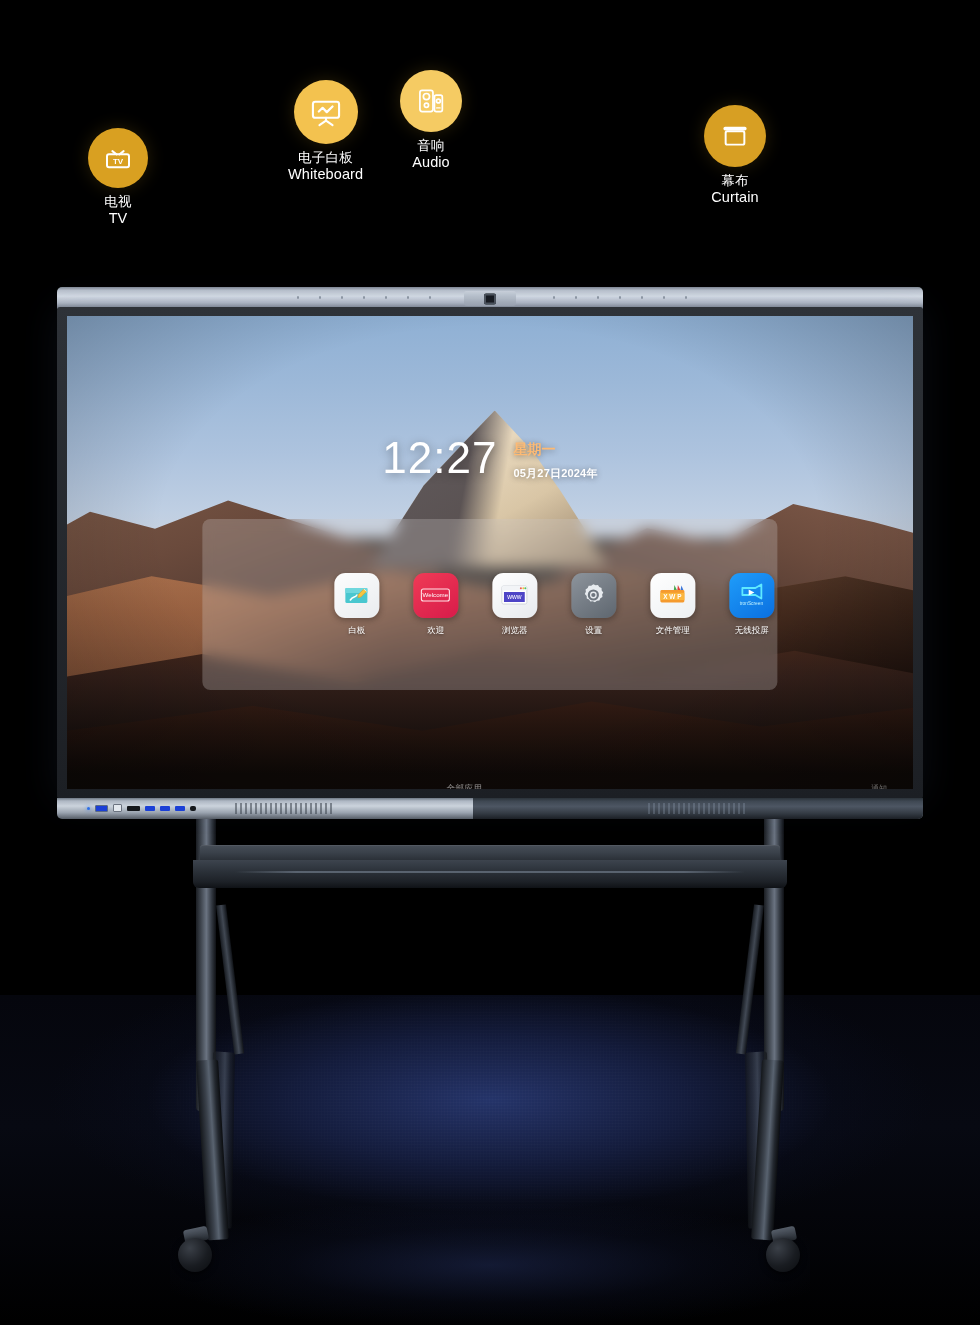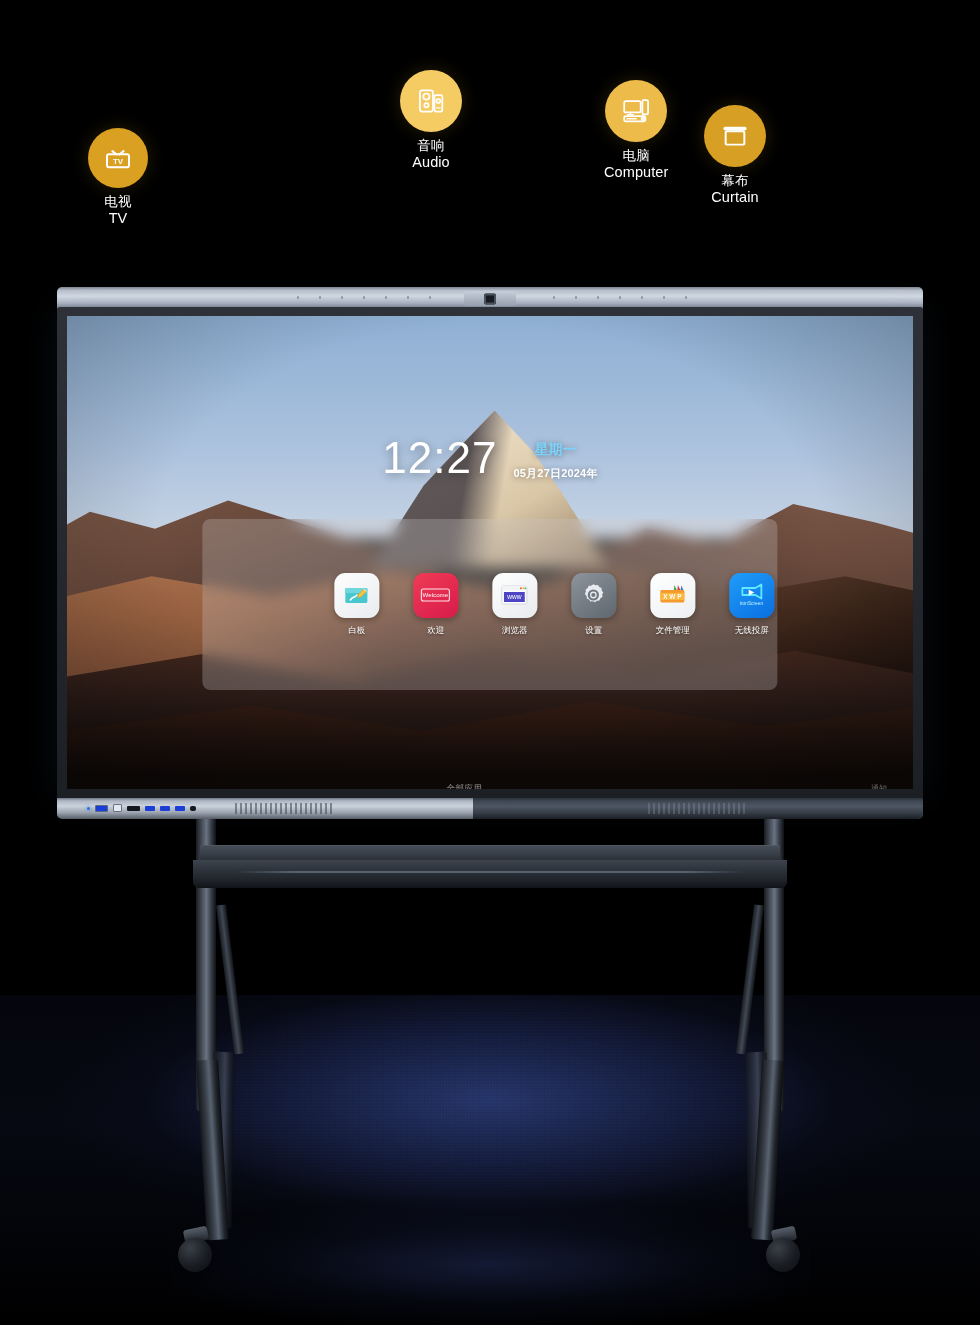--- a/index.html
+++ b/index.html
@@ -124,21 +124,21 @@
   }
   .wp .vign{ position:absolute; inset:0; background:radial-gradient(ellipse at 50% 45%, rgba(0,0,0,0) 55%, rgba(0,0,0,.28) 100%); }
 
   
   .clock-row{ position:absolute; left:50%; top:25.5%; transform:translateX(-50%); display:flex; align-items:flex-start; gap:16px; }
   .clock-time{
     color:#fff; font-size:44px; font-weight:300; letter-spacing:1px; line-height:.95;
     text-shadow:0 2px 10px rgba(0,0,0,.35);
   }
   .clock-right{ padding-top:4px; text-shadow:0 1px 6px rgba(0,0,0,.45); }
-  .clock-week{ color:#7dd3fc; font-size:14px; font-weight:600; margin-bottom:7px;text-align:center; }
+  .clock-week{ color:#fdba74; font-size:14px; font-weight:600; margin-bottom:7px; }
   .clock-date{ color:#fff; font-size:11px; font-weight:700; letter-spacing:.2px;text-align:right; }
 
   
   .dock{
     position:absolute; left:50%; top:43%; transform:translateX(-50%);
     width:68%; height:36%;
     background:rgba(210,205,205,.28);
     border-radius:8px;
     backdrop-filter:blur(7px); -webkit-backdrop-filter:blur(7px);
     display:flex; align-items:center; justify-content:flex-end; gap:27px;
@@ -275,55 +275,52 @@
           <text x="12" y="16.6" font-size="6.4" fill="#fff" stroke="none" text-anchor="middle" font-family="Liberation Sans, sans-serif" font-weight="bold">TV</text>
         </svg>
       </div>
       <div class="lbl">
         <span class="cn">电视</span>
         <span class="en">TV</span>
       </div>
     </div>
 
 
+    <div class="ic" style="left:288px; top:80px;">
+      <div class="bubble" style="width:64px;height:64px;background:#f3c24f;">
+        <svg width="34" height="34" viewBox="0 0 26 26" fill="none" stroke="#fff" stroke-width="1.6" stroke-linecap="round" stroke-linejoin="round">
+          <rect x="3" y="5.2" width="20" height="12.2" rx="1.8"></rect>
+          <path d="M7.5 12.6 L10.4 9.8 L13.6 13.1 L18 8.8" stroke-width="1.7"></path>
+          <path d="M13 17.4v2.2M13 19.6 L8 23M13 19.6 L18 23"></path>
+        </svg>
+      </div>
+      <div class="lbl">
+        <span class="cn">电子白板</span>
+        <span class="en">Whiteboard</span>
+      </div>
+    </div>
 
     <div class="ic" style="left:400px; top:70px;">
       <div class="bubble" style="width:62px;height:62px;background:#f5cb63;">
         <svg width="32" height="32" viewBox="0 0 26 26" fill="none" stroke="#fff" stroke-width="1.4" stroke-linecap="round">
           <rect x="4" y="4.4" width="10.6" height="17.2" rx="1.8"></rect>
           <circle cx="9.3" cy="9.4" r="2.5"></circle>
             <circle cx="9.3" cy="16.4" r="1.7"></circle>
           <rect x="15.8" y="8.2" width="6.4" height="13.4" rx="1.5"></rect>
           <circle cx="19" cy="13" r="1.6"></circle>
           <path d="M17.6 18.6h2.8" stroke-width="1.1"></path>
         </svg>
       </div>
       <div class="lbl">
         <span class="cn">音响</span>
         <span class="en">Audio</span>
       </div>
     </div>
 
 
-    <div class="ic" style="left:604px; top:80px;">
-      <div class="bubble" style="width:62px;height:62px;background:#edbb4a;">
-        <svg width="32" height="32" viewBox="0 0 26 26" fill="none" stroke="#fff" stroke-width="1.4" stroke-linecap="round">
-          <rect x="3.4" y="5" width="13.4" height="9.2" rx="1.4"></rect>
-          <path d="M8.4 14.2v1.8M6.2 16h4.4" stroke-width="1.2"></path>
-          <rect x="18.2" y="4.2" width="4.6" height="11.6" rx="1.2"></rect>
-          <rect x="3.4" y="17.2" width="17.2" height="4.2" rx="1.4"></rect>
-          <path d="M5.6 19.3h7.6" stroke-width="1.1"></path>
-          <circle cx="18.6" cy="19.3" r="1.1"></circle>
-        </svg>
-      </div>
-      <div class="lbl">
-        <span class="cn">电脑</span>
-        <span class="en">Computer</span>
-      </div>
-    </div>
 
     <div class="ic" style="left:704px; top:105px;">
       <div class="bubble" style="width:62px;height:62px;background:#d79f23;">
         <svg width="32" height="32" viewBox="0 0 26 26" fill="none" stroke="#fff" stroke-width="1.6" stroke-linecap="round">
           <rect x="3.6" y="5.4" width="18.8" height="3.2" rx="1.4" fill="#fff" stroke="none"></rect>
           <rect x="5.4" y="9.2" width="15.2" height="10.8" rx="1.3"></rect>
         </svg>
       </div>
       <div class="lbl">
         <span class="cn">幕布</span>

